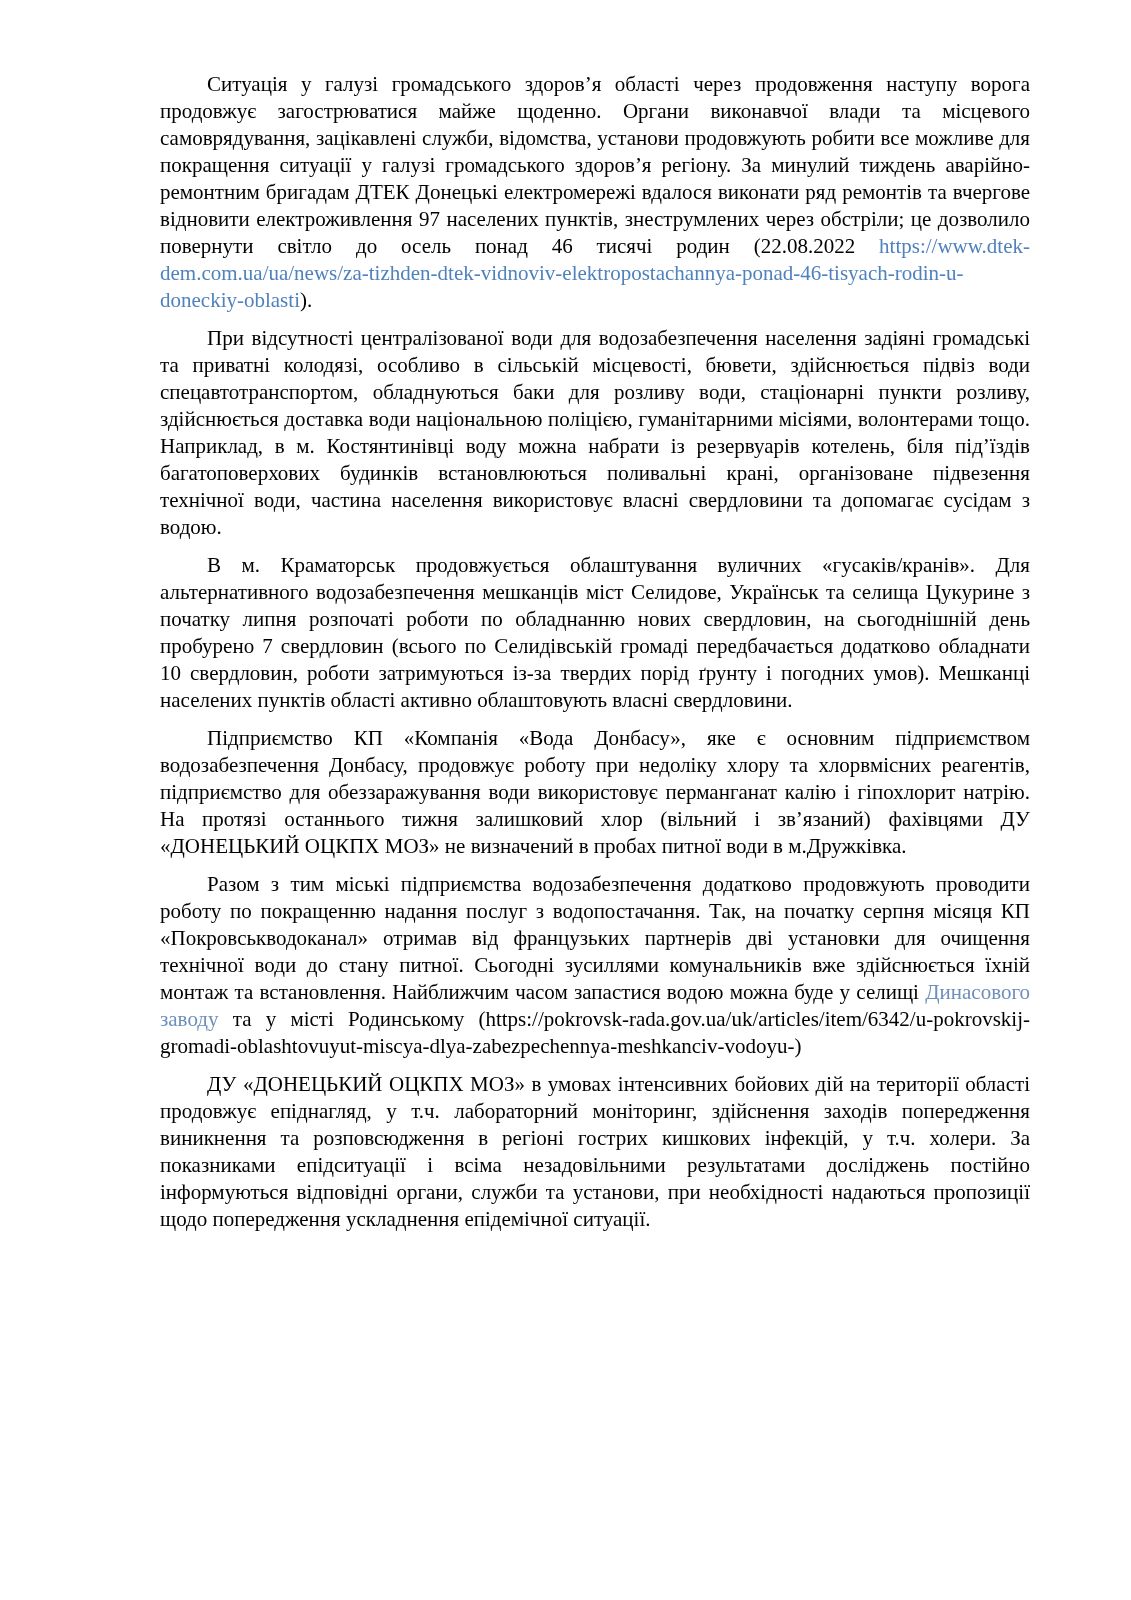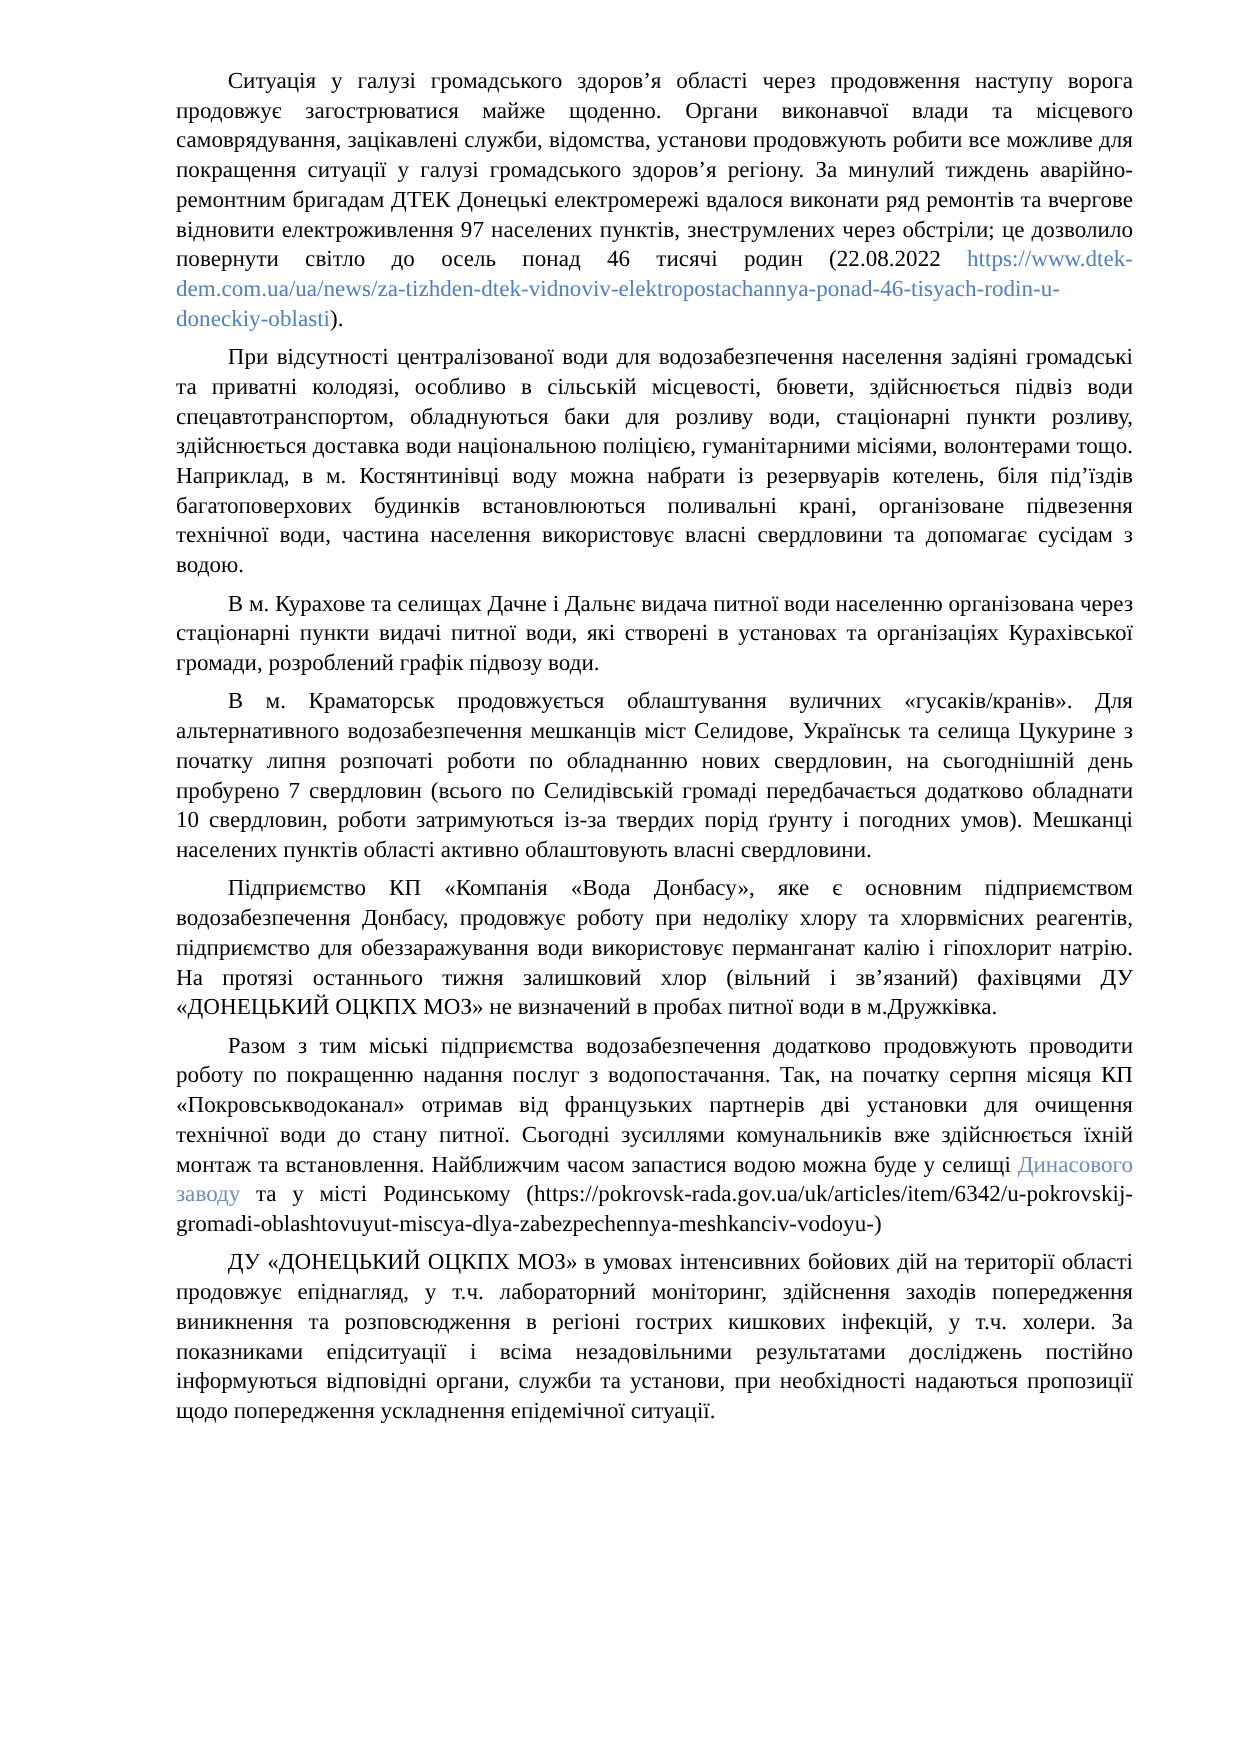--- a/index.html
+++ b/index.html
@@ -16,21 +16,21 @@
     width: 1131px;
     height: 1600px;
     background: #ffffff;
     padding: 60px 101px 40px 160px;
   }
   .para {
     font-size: 21px;
     line-height: 27px;
     text-align: justify;
     text-indent: 47px;
-    margin: 0 0 8px 0;
+    margin: 11px 0 8px 0;
     overflow-wrap: anywhere;
   }
   .link {
     color: #4f81bd;
     text-decoration: none;
     cursor: pointer;
   }
   .link-muted {
     color: #6d8fba;
     text-decoration: none;
@@ -39,21 +39,20 @@
 </style>
 </head>
 <body>
 
 <div class="page">
 
   <p class="para"><span>Ситуація у галузі громадського здоров’я області через продовження наступу ворога продовжує загострюватися майже щоденно. Органи виконавчої влади та місцевого самоврядування, зацікавлені служби, відомства, установи продовжують робити все можливе для покращення ситуації у галузі громадського здоров’я регіону. За минулий тиждень аварійно-ремонтним бригадам ДТЕК Донецькі електромережі вдалося виконати ряд ремонтів та вчергове відновити електроживлення 97 населених пунктів, знеструмлених через обстріли; це дозволило повернути світло до осель понад 46 тисячі родин (22.08.2022 </span><a class="link">https://www.dtek-dem.com.ua/ua/news/za-tizhden-dtek-vidnoviv-elektropostachannya-ponad-46-tisyach-rodin-u-doneckiy-oblasti</a><span>).</span></p>
 
   <p class="para"><span>При відсутності централізованої води для водозабезпечення населення задіяні громадські та приватні колодязі, особливо в сільській місцевості, бювети, здійснюється підвіз води спецавтотранспортом, обладнуються баки для розливу води, стаціонарні пункти розливу, здійснюється доставка води національною поліцією, гуманітарними місіями, волонтерами тощо. Наприклад, в м. Костянтинівці воду можна набрати із резервуарів котелень, біля під’їздів багатоповерхових будинків встановлюються поливальні крані, організоване підвезення технічної води, частина населення використовує власні свердловини та допомагає сусідам з водою.</span></p>
 
-  <p class="para"><span>В м. Курахове та селищах Дачне і Дальнє видача питної води населенню організована через стаціонарні пункти видачі питної води, які створені в установах та організаціях Курахівської громади, розроблений графік підвозу води.</span></p>
 
   <p class="para"><span>В м. Краматорськ продовжується облаштування вуличних «гусаків/кранів». Для альтернативного водозабезпечення мешканців міст Селидове, Українськ та селища Цукурине з початку липня розпочаті роботи по обладнанню нових свердловин, на сьогоднішній день пробурено 7 свердловин (всього по Селидівській громаді передбачається додатково обладнати 10 свердловин, роботи затримуються із-за твердих порід ґрунту і погодних умов). Мешканці населених пунктів області активно облаштовують власні свердловини.</span></p>
 
 
   <p class="para"><span>Підприємство КП «Компанія «Вода Донбасу», яке є основним підприємством водозабезпечення Донбасу, продовжує роботу при недоліку хлору та хлорвмісних реагентів, підприємство для обеззаражування води використовує перманганат калію і гіпохлорит натрію. На протязі останнього тижня залишковий хлор (вільний і зв’язаний) фахівцями ДУ «ДОНЕЦЬКИЙ ОЦКПХ МОЗ» не визначений в пробах питної води в м.Дружківка.</span></p>
 
   <p class="para"><span>Разом з тим міські підприємства водозабезпечення додатково продовжують проводити роботу по покращенню надання послуг з водопостачання. Так, на початку серпня місяця КП «Покровськводоканал» отримав від французьких партнерів дві установки для очищення технічної води до стану питної. Сьогодні зусиллями комунальників вже здійснюється їхній монтаж та встановлення. Найближчим часом запастися водою можна буде у селищі </span><a class="link-muted">Динасового заводу</a><span> та у місті Родинському (https://pokrovsk-rada.gov.ua/uk/articles/item/6342/u-pokrovskij-gromadi-oblashtovuyut-miscya-dlya-zabezpechennya-meshkanciv-vodoyu-)</span></p>
 
   <p class="para"><span>ДУ «ДОНЕЦЬКИЙ ОЦКПХ МОЗ» в умовах інтенсивних бойових дій на території області продовжує епіднагляд, у т.ч. лабораторний моніторинг, здійснення заходів попередження виникнення та розповсюдження в регіоні гострих кишкових інфекцій, у т.ч. холери. За показниками епідситуації і всіма незадовільними результатами досліджень постійно інформуються відповідні органи, служби та установи, при необхідності надаються пропозиції щодо попередження ускладнення епідемічної ситуації.</span></p>
 

